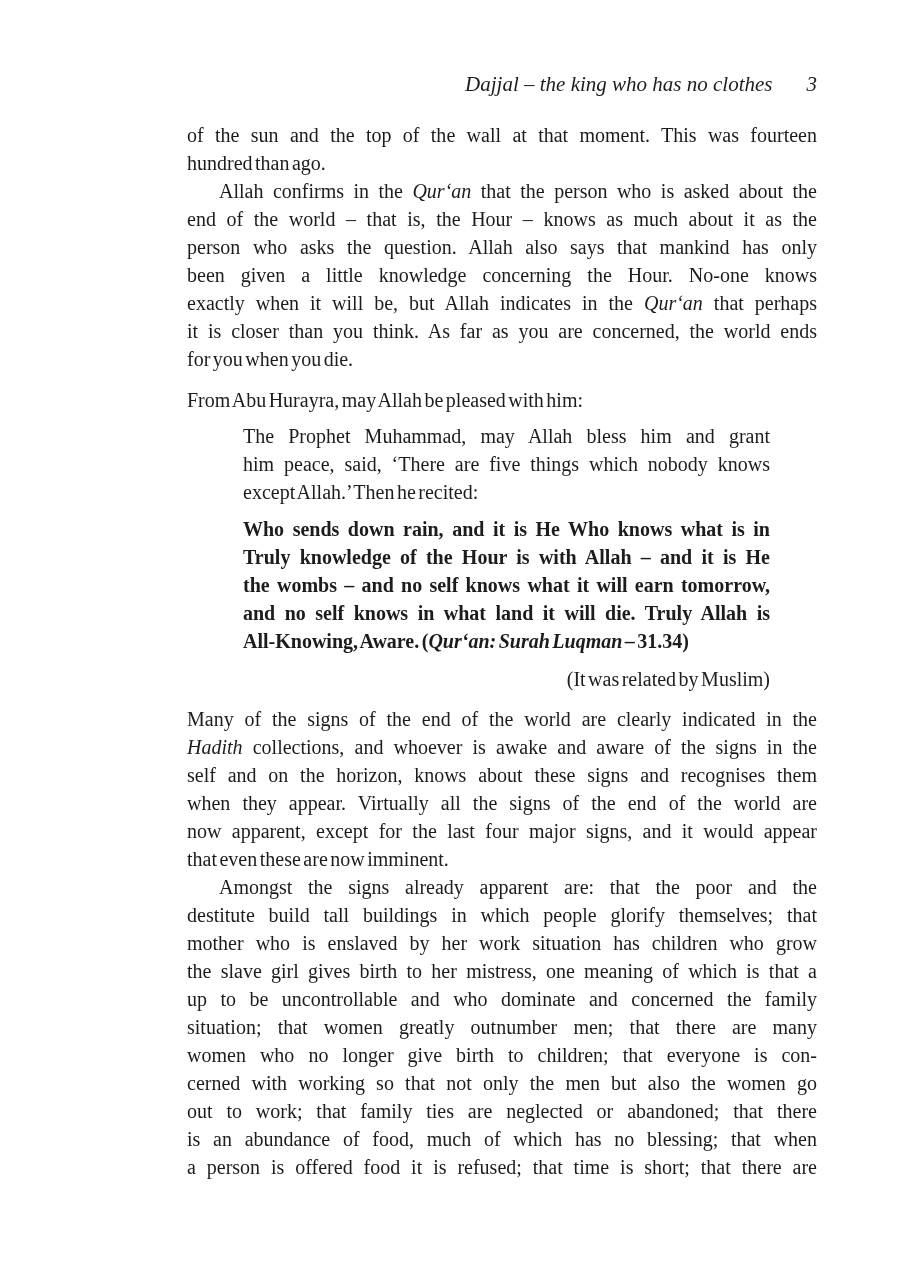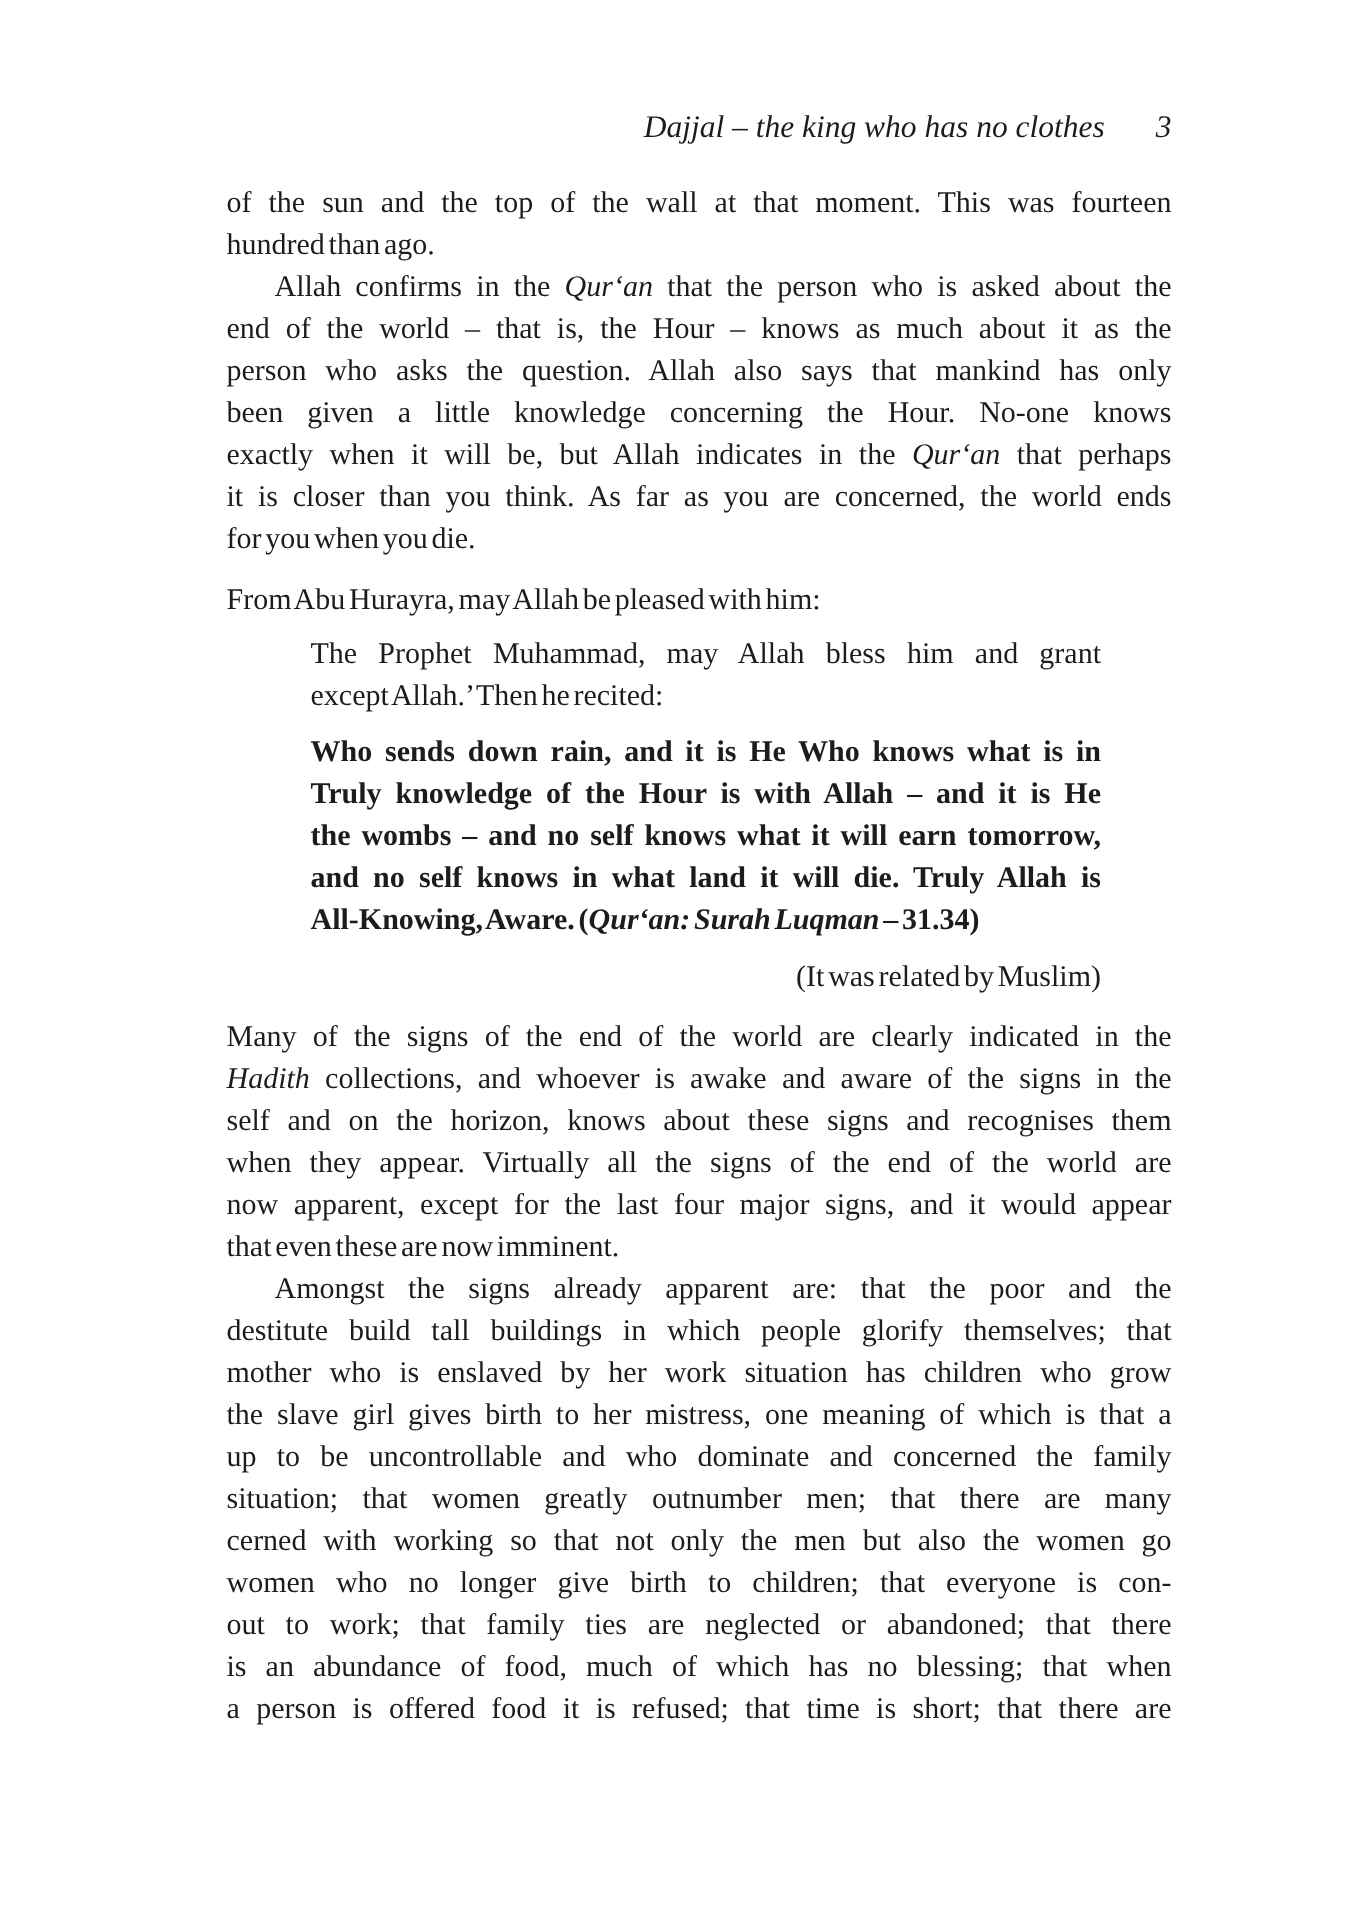--- a/index.html
+++ b/index.html
@@ -11,20 +11,21 @@
   .page {
     position: relative;
     width: 902px;
     height: 1280px;
     background: #ffffff;
     font-family: "Liberation Serif", serif;
     color: #1c1c1c;
     overflow: hidden;
     box-sizing: border-box;
     padding-top: 70px;
+    padding-left: 36px;
   }
   .text-column {
     margin-left: 151px;
     width: 630px;
   }
   .running-head {
     line-height: 28px;
     font-size: 21px;
     font-style: italic;
     text-align: right;
@@ -88,20 +89,21 @@
           <div class="line">been given a little knowledge concerning the Hour. No-one knows</div>
           <div class="line">exactly when it will be, but Allah indicates in the <em>Qur‘an</em> that perhaps</div>
           <div class="line">it is closer than you think. As far as you are concerned, the world ends</div>
           <div class="line last">for you when you die.</div>
         </div>
         <div class="block body" style="margin-top: 13px;">
           <div class="line last">From Abu Hurayra, may Allah be pleased with him:</div>
         </div>
         <div class="block quote" style="margin-top: 8px;">
           <div class="line">The Prophet Muhammad, may Allah bless him and grant</div>
+          <div class="line">him peace, said, ‘There are five things which nobody knows</div>
           <div class="line last">except Allah.’ Then he recited:</div>
         </div>
         <div class="block quote-bold" style="margin-top: 9px;">
           <div class="line">Who sends down rain, and it is He Who knows what is in</div>
           <div class="line">Truly knowledge of the Hour is with Allah – and it is He</div>
           <div class="line">the wombs – and no self knows what it will earn tomorrow,</div>
           <div class="line">and no self knows in what land it will die. Truly Allah is</div>
           <div class="line last">All-Knowing, Aware. (<em>Qur‘an: Surah Luqman</em> – 31.34)</div>
         </div>
         <div class="block attribution" style="margin-top: 10px;">
@@ -115,21 +117,21 @@
           <div class="line">now apparent, except for the last four major signs, and it would appear</div>
           <div class="line last">that even these are now imminent.</div>
         </div>
         <div class="block body" style="margin-top: 0px;">
           <div class="line indent">Amongst the signs already apparent are: that the poor and the</div>
           <div class="line">destitute build tall buildings in which people glorify themselves; that</div>
           <div class="line">mother who is enslaved by her work situation has children who grow</div>
           <div class="line">the slave girl gives birth to her mistress, one meaning of which is that a</div>
           <div class="line">up to be uncontrollable and who dominate and concerned the family</div>
           <div class="line">situation; that women greatly outnumber men; that there are many</div>
+          <div class="line">women who no longer give birth to children; that everyone is con-</div>
           <div class="line">cerned with working so that not only the men but also the women go</div>
-          <div class="line">women who no longer give birth to children; that everyone is con-</div>
           <div class="line">out to work; that family ties are neglected or abandoned; that there</div>
           <div class="line">is an abundance of food, much of which has no blessing; that when</div>
           <div class="line">a person is offered food it is refused; that time is short; that there are</div>
         </div>
       </div>
   </div>
 </div>
 
 </body></html>

